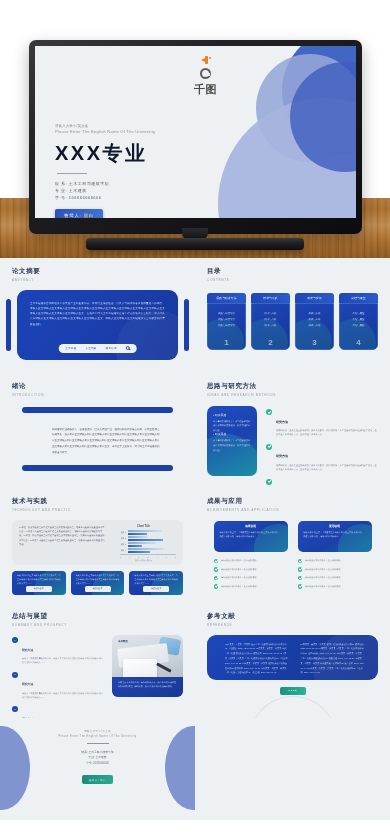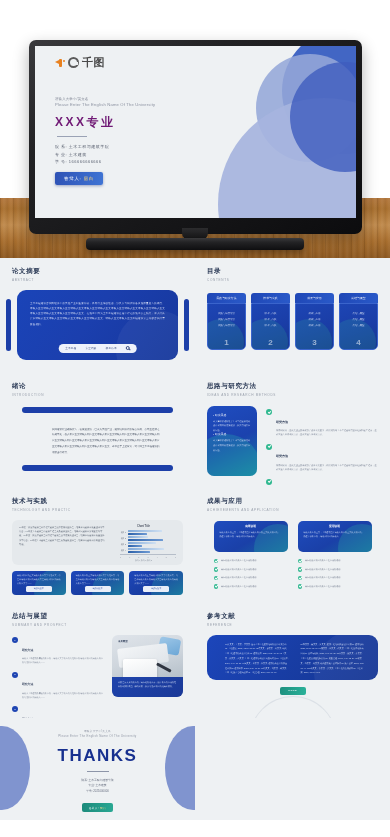--- a/index.html
+++ b/index.html
@@ -50,33 +50,33 @@
   .cov-c1{ position:absolute; right:-52px; top:-18px; width:126px; height:126px; border-radius:50%;
            background:#4266c4; }
   .cov-c2{ position:absolute; right:-8px; top:8px; width:108px; height:108px; border-radius:50%;
            background:rgba(149,167,216,0.88); }
   .cov-c3{ position:absolute; right:-74px; top:52px; width:212px; height:212px; border-radius:50%;
            background:rgba(166,180,222,0.92); }
   .cov-c4{ position:absolute; right:-44px; top:16px; width:110px; height:110px; border-radius:50%;
            background:rgba(62,92,190,0.80); }
 
   .cov-inner{ position:relative; z-index:3; padding:9px 0 0 20px; }
-  .logo-row{ display:flex; align-items:center; gap:3px; }
+  .logo-row{ display:flex; align-items:center; gap:3px;flex-direction:column; }
   .spk{ width:10px; height:10px; position:relative; }
   .spk i{ position:absolute; left:0; top:2.5px; width:0;height:0;
     border-top:2.5px solid transparent;border-bottom:2.5px solid transparent;border-right:4px solid #e8811f; }
   .spk b{ position:absolute; left:4px; top:1px; width:3px;height:8px; background:#e8811f; border-radius:1px;}
   .spk s{ position:absolute; left:8px; top:2px; width:2px;height:2px;border-radius:50%;background:#e8811f;}
   .logo-o{ width:11px;height:11px;border-radius:50%;border:2.5px solid #5b5b5b; position:relative;}
   .logo-o:after{content:"";position:absolute;right:-1px;top:3px;width:4px;height:2.5px;background:#eef1f3;}
   .logo-tx{ font-size:11px; font-weight:bold; color:#4a4a4a; letter-spacing:0.5px; }
 
   .uni-cn{ font-size:3.4px; color:#7b8190; letter-spacing:0.2px; margin-top:27px;}
   .uni-en{ font-size:4.1px; color:#8b91a0; letter-spacing:0.2px; margin-top:1px;}
-  .t-main{ font-size:12px; font-weight:bold; color:#701a75; letter-spacing:2.5px; margin-top:8px; line-height:1.18;}
+  .t-main{ font-size:20px; font-weight:bold; color:#0f172a; letter-spacing:2.5px; margin-top:8px; line-height:1.18;}
   .t-sub{ font-size:16px; font-weight:bold; color:#17308f; letter-spacing:0.5px; line-height:1.22; margin-top:1px;}
   .t-rule{ width:30px;height:1px;background:#9aa2b5;margin:7px 0 6px 2px;}
   .meta{ font-size:4px; color:#5e6574; line-height:1.85; letter-spacing:0.5px;}
   .cov-btn{
     margin-top:7px; display:inline-block;
     background:linear-gradient(100deg,#2e52b5,#3f74d4);
     color:#fff; font-size:4.4px; padding:4px 9px; border-radius:2px; letter-spacing:0.8px;
     box-shadow:0 1px 3px rgba(30,50,120,0.4);
   }
   .cov-btn em{ font-style:normal; color:#ffd87a; }
@@ -594,21 +594,20 @@
   </div>
 </div>
 
 <div class="grid">
   <div class="th-cell">
     <div class="th-l"></div>
     <div class="th-r"></div>
     <div class="th-in">
       <div class="th-cn">请输入大学中/英文名</div>
       <div class="th-en">Please Enter The English Name Of The University</div>
-      <div class="th-big">THANKS</div>
       <div class="th-rule"></div>
       <div class="th-meta">
         <div>院系: 土木工程与建筑学院</div>
         <div>专业: 土木建筑</div>
         <div>学号: 2021000000</div>
       </div>
       <div class="th-btn">
         <span>答辩人:</span>
         <em>留白</em>
       </div>

